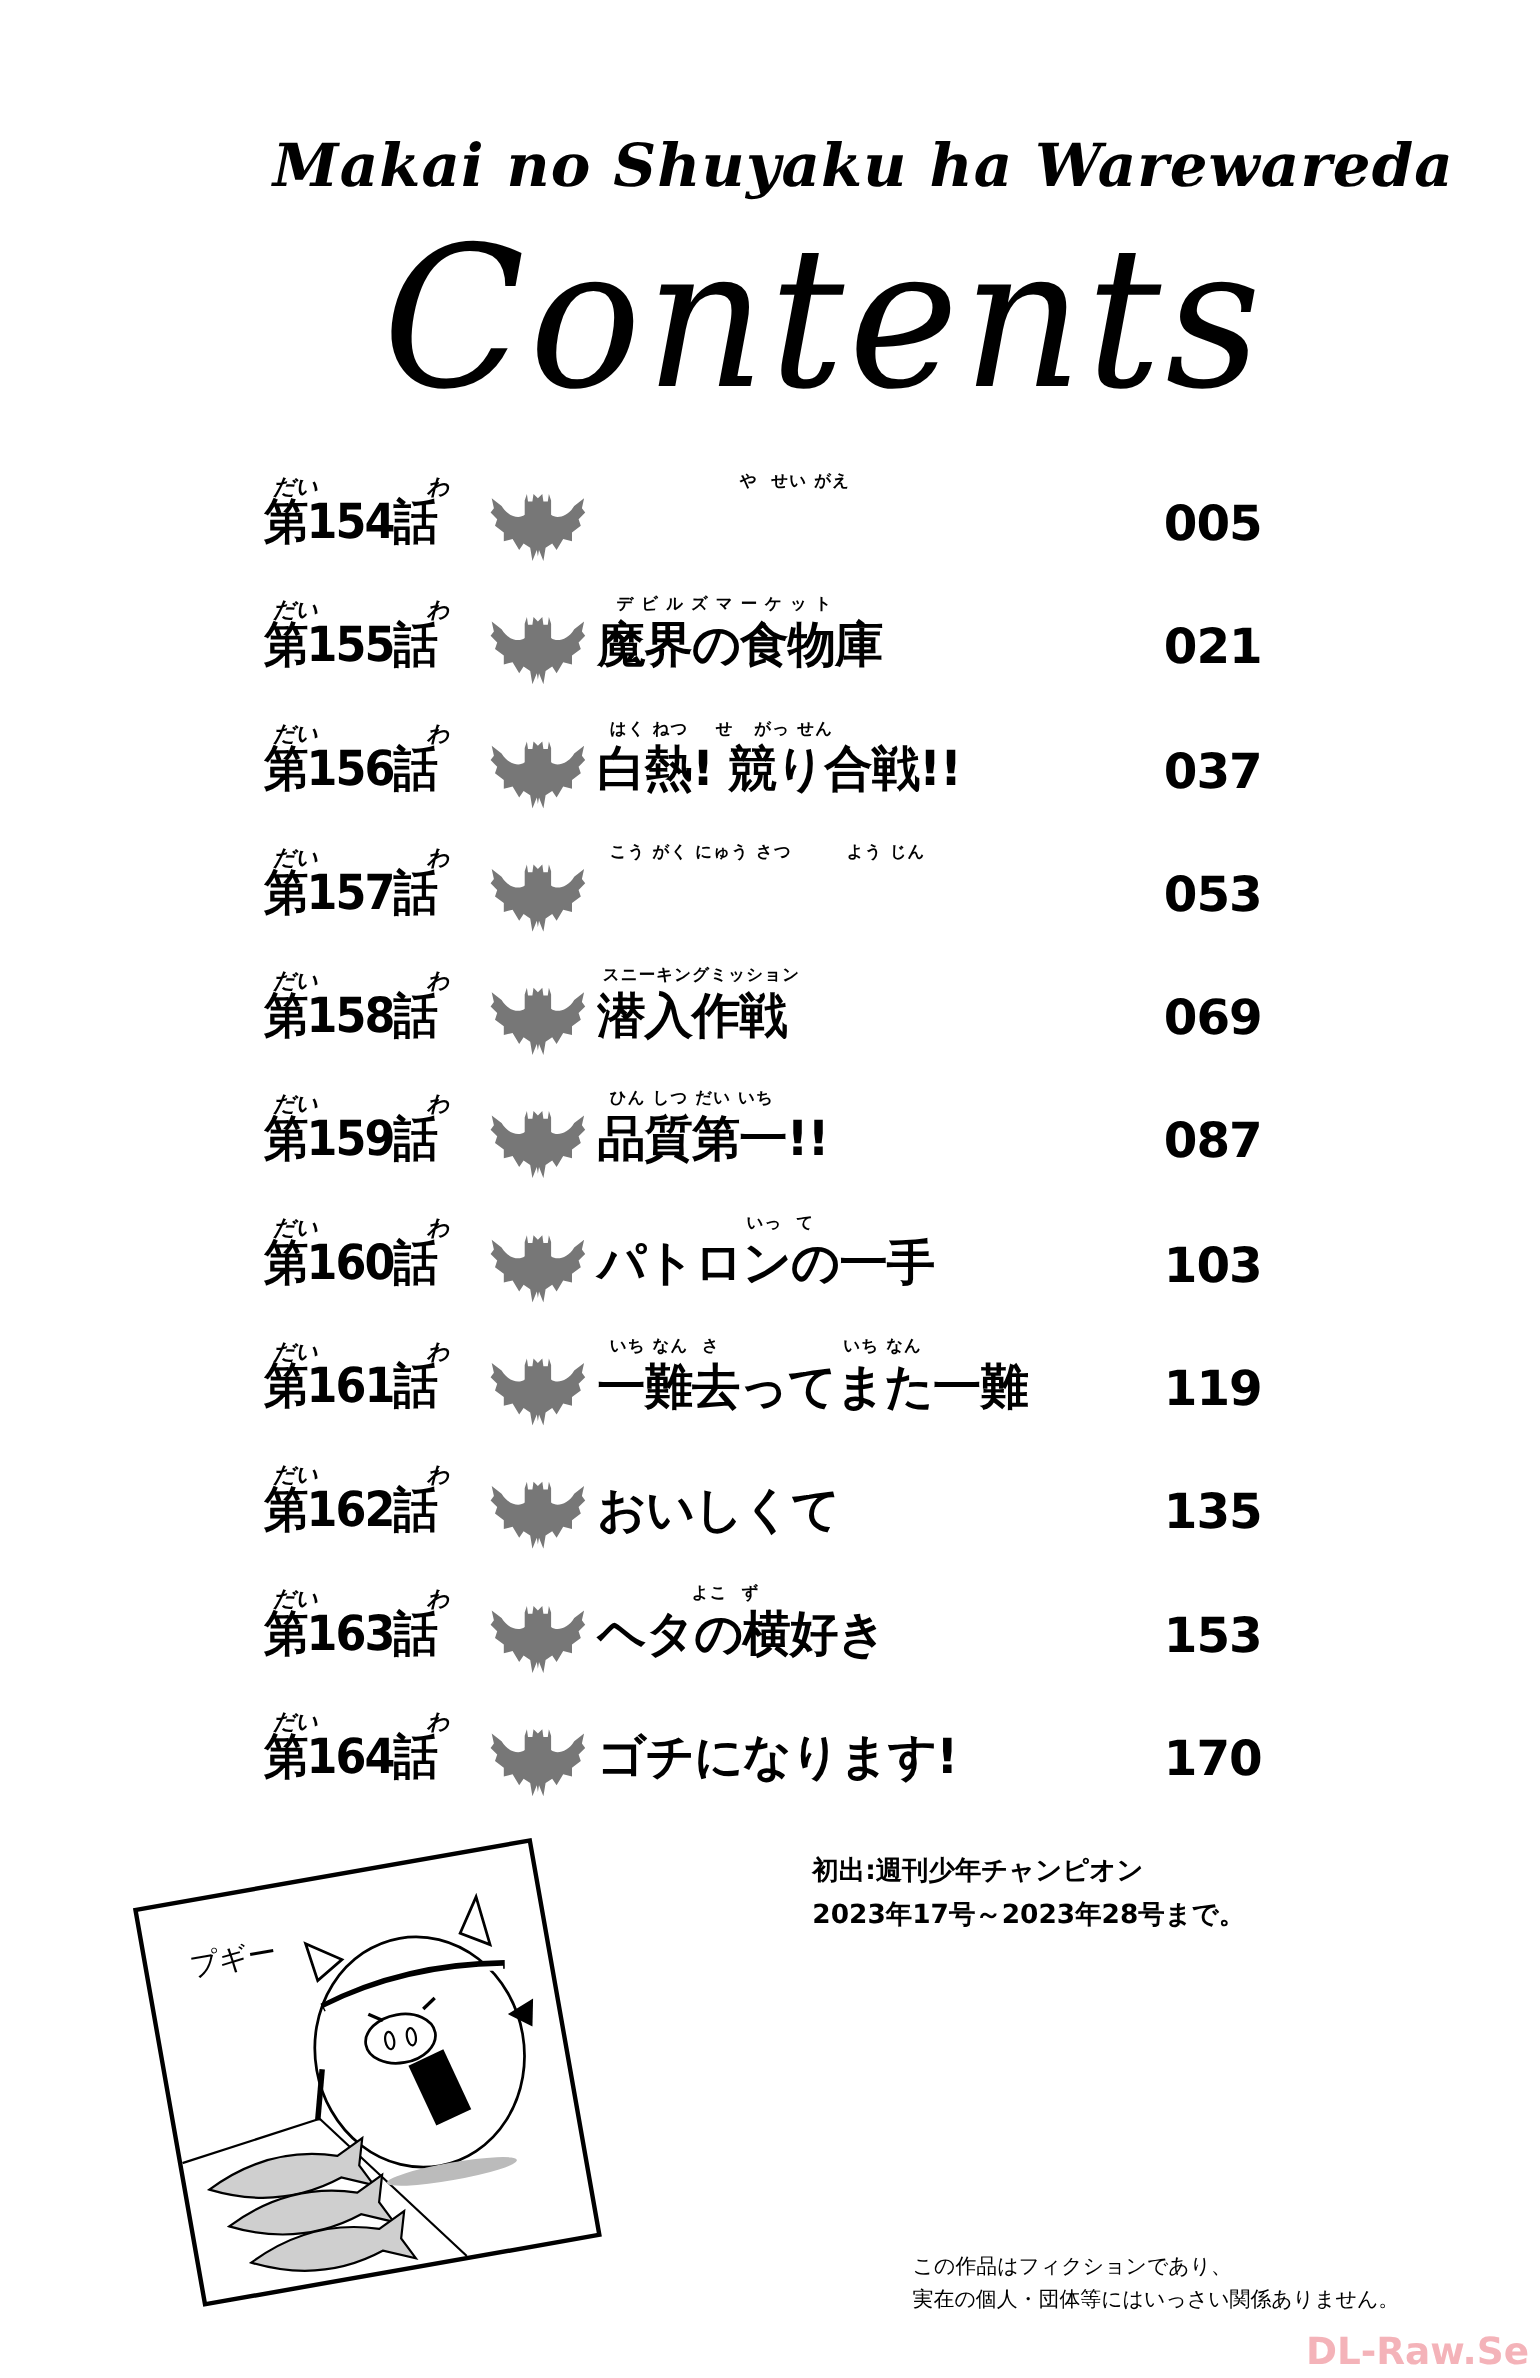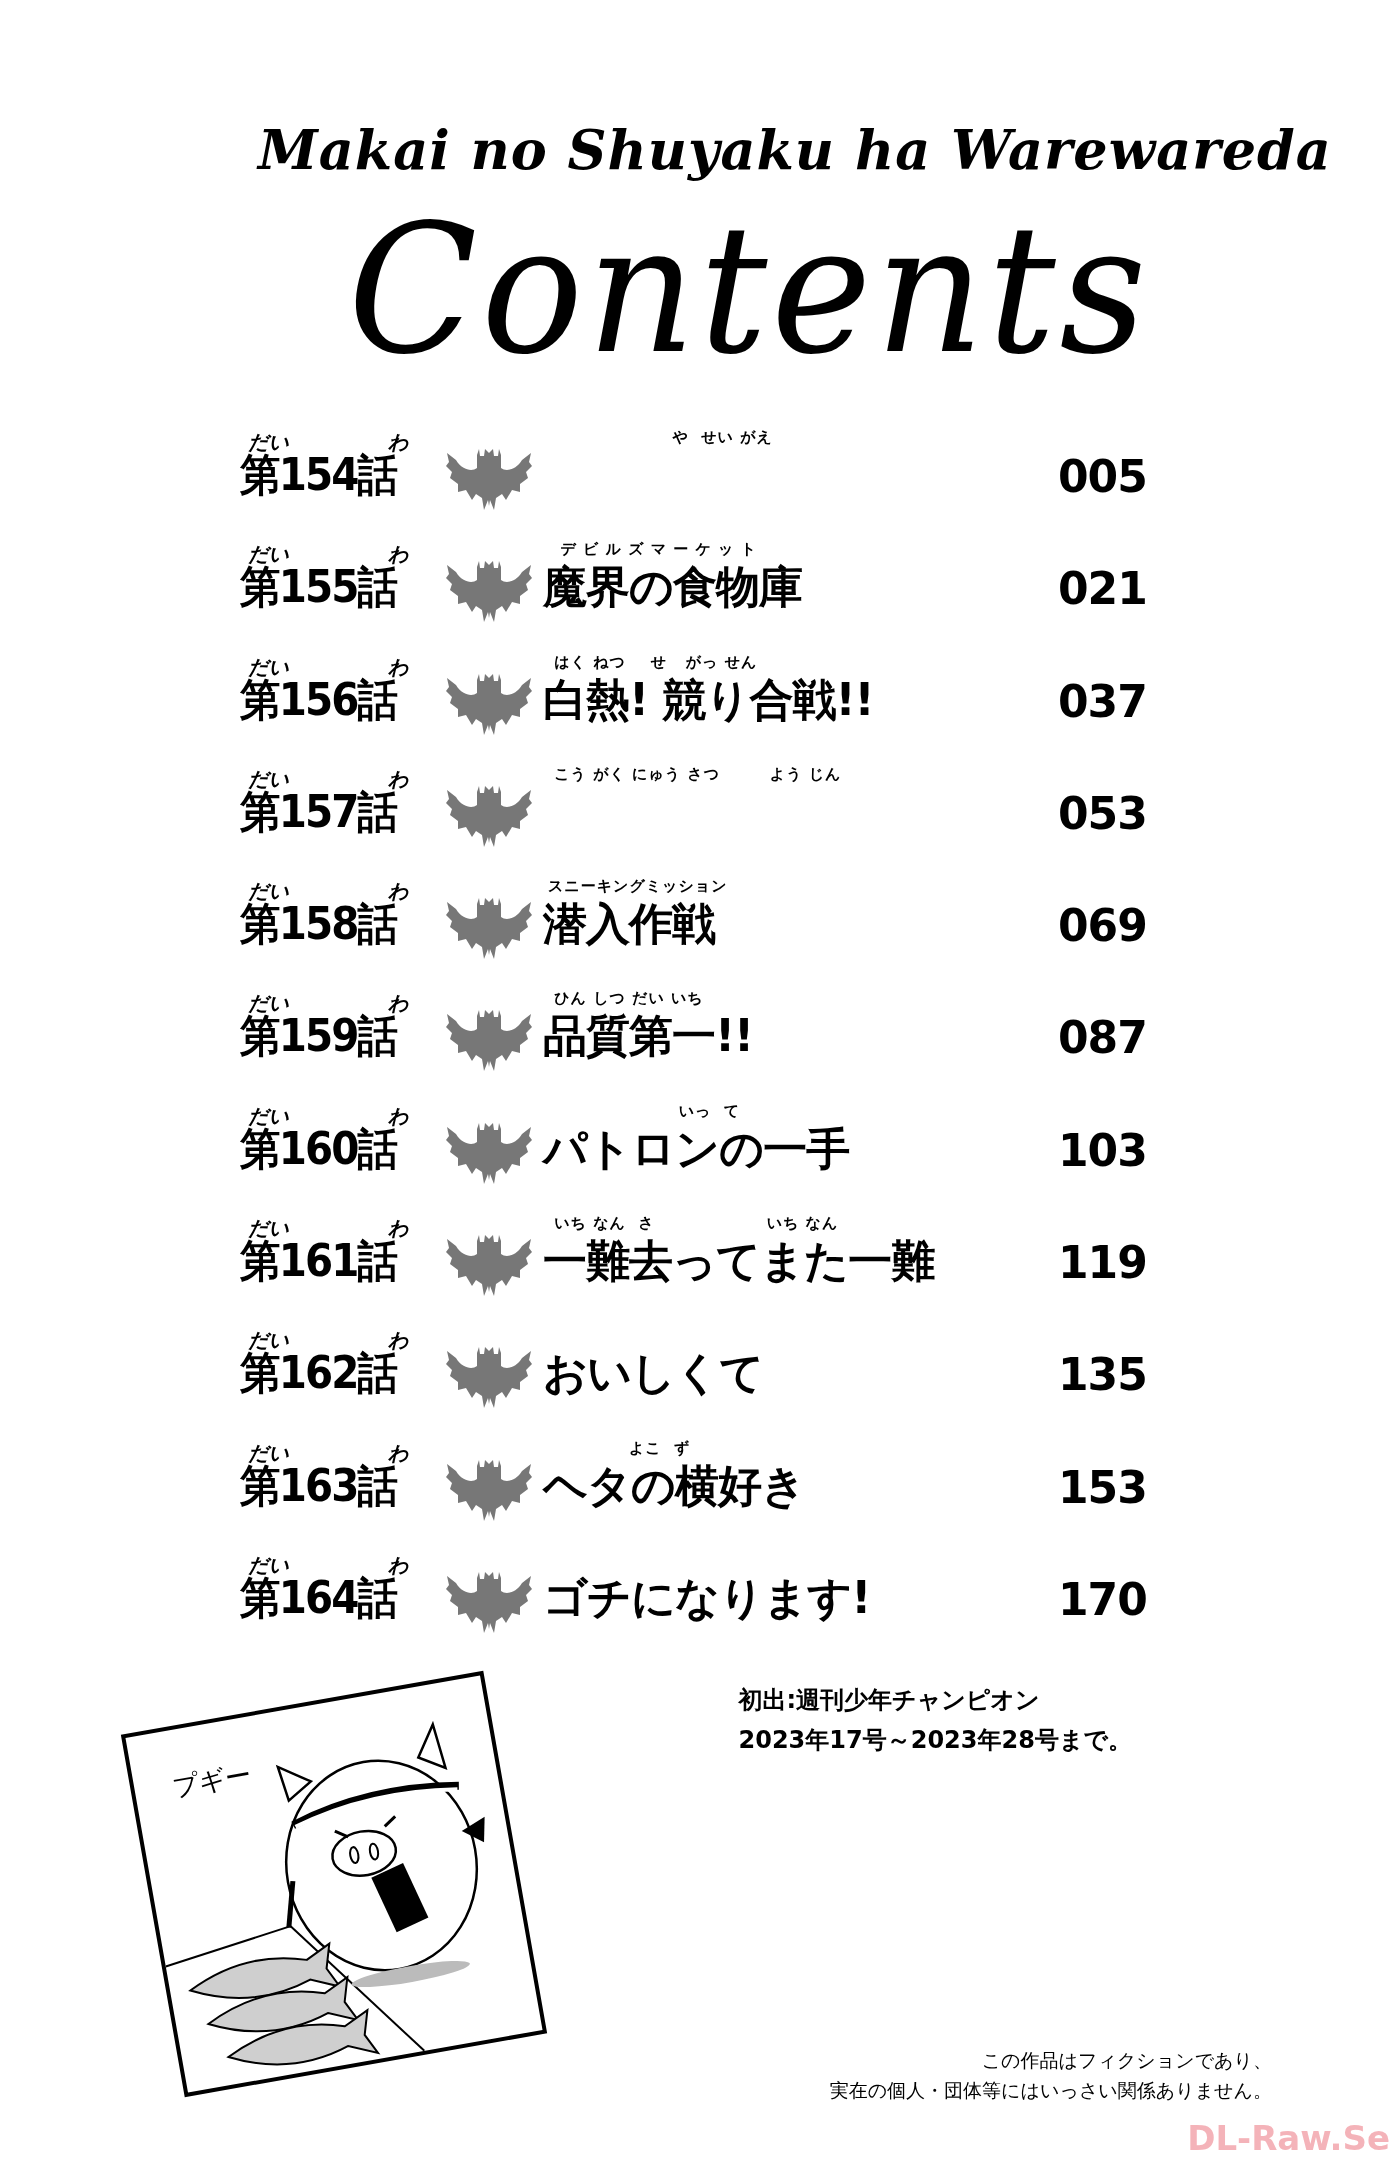--- a/index.html
+++ b/index.html
@@ -1,18 +1,18 @@
 <!DOCTYPE html>
 <html><head>
 <meta charset="utf-8">
 <style>
   html, body { margin: 0; padding: 0; background: #ffffff; }
   body { width: 1400px; height: 2162px; position: relative; overflow: hidden;
          font-family: "DejaVu Sans", sans-serif; color: #000; }
-  .subtitle { position: absolute; left: 258px; top: 118px; width: 890px; text-align: left;
+  .subtitle { position: absolute; left: 248px; top: 118px; width: 890px; text-align: left;
               font-family: "DejaVu Serif", serif; font-style: italic; font-weight: bold;
               font-size: 54px; letter-spacing: 1px; white-space: nowrap; }
   .main-title { position: absolute; left: 330px; top: 195px; width: 720px; text-align: center;
                 font-family: "DejaVu Serif", serif; font-style: italic;
                 font-size: 178px; line-height: 190px; letter-spacing: 4px; white-space: nowrap;
                 transform: scaleX(0.95); }
   .toc { position: absolute; left: 238px; top: 420px; width: 920px; }
   .row { position: relative; height: 112.3px; }
   .chap { position: absolute; left: 2px; top: 30px; font-weight: bold; font-size: 44px;
           letter-spacing: -2px; white-space: nowrap; transform: scaleX(0.92); transform-origin: left;
@@ -22,21 +22,21 @@
   .ruby-wa { left: 150px; }
   .bat { position: absolute; left: 206px; top: 28px; width: 90px; height: 62px; }
   .title { position: absolute; left: 305px; top: 30px; font-weight: bold; font-size: 44px;
            line-height: 50px; white-space: nowrap; letter-spacing: -1px; }
   .ruby { position: absolute; left: 310px; top: 8px; font-size: 15px; font-weight: bold;
           white-space: pre; letter-spacing: 1px; }
   .page { position: absolute; right: 0; top: 32px; font-weight: bold; font-size: 44px;
           line-height: 50px; width: 100px; letter-spacing: -1px; }
   .firstrun { position: absolute; right: 268px; top: 1680px; text-align: left;
               font-weight: bold; font-size: 24px; line-height: 40px; }
-  .disclaimer { position: absolute; right: 128px; top: 2045px; text-align: right;
+  .disclaimer { position: absolute; right: 128px; top: 2045px; text-align: left;
                 font-size: 19px; line-height: 30px; margin-left: 28px; }
   .watermark { position: absolute; right: 10px; top: 2118px; font-size: 34px; font-weight: bold;
                color: #f3a6ad; font-family: "DejaVu Sans", sans-serif; opacity: 0.85; }
   .illus { position: absolute; left: 150px; top: 1700px; width: 360px; height: 360px;
            transform: rotate(-10deg); border: 4px solid #000; background: #fff; }
   .illus svg { position: absolute; left: 0; top: 0; }
   .sfx { position: absolute; left: 38px; top: 40px; font-size: 26px; font-weight: normal; }
 </style>
 </head>
 <body>

